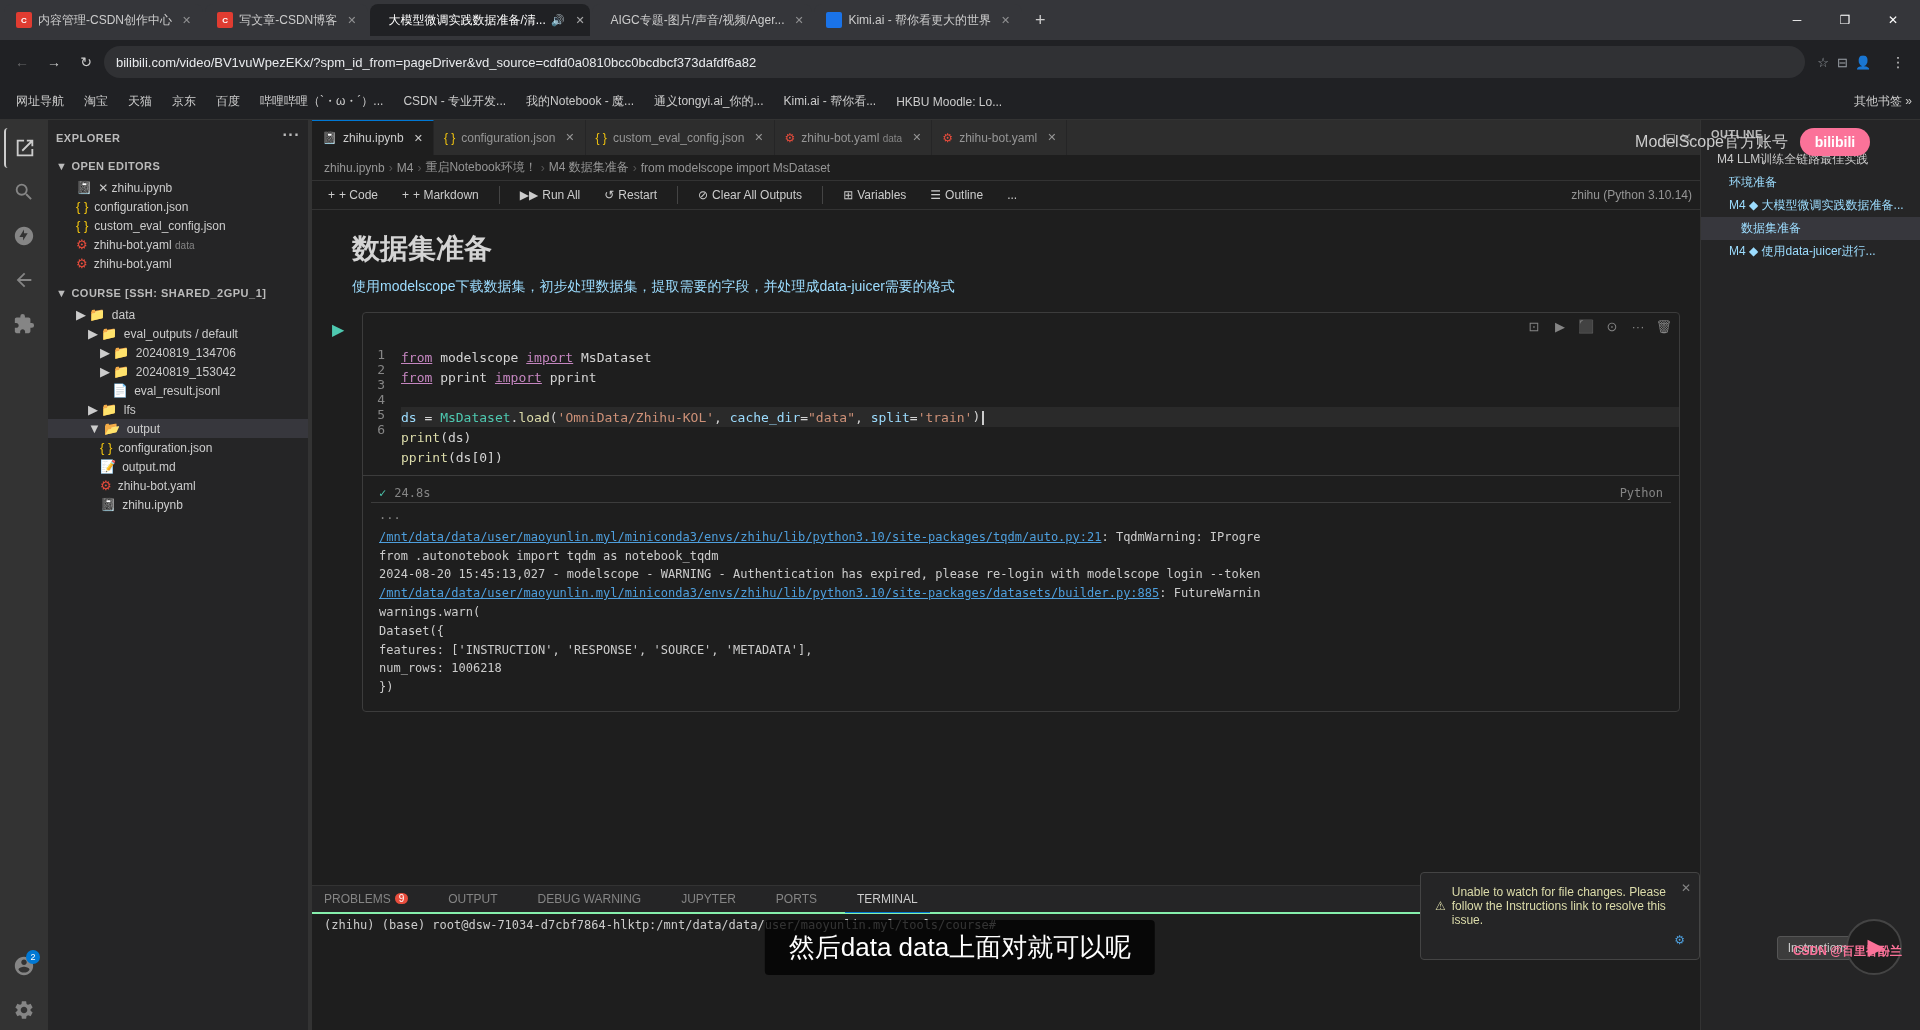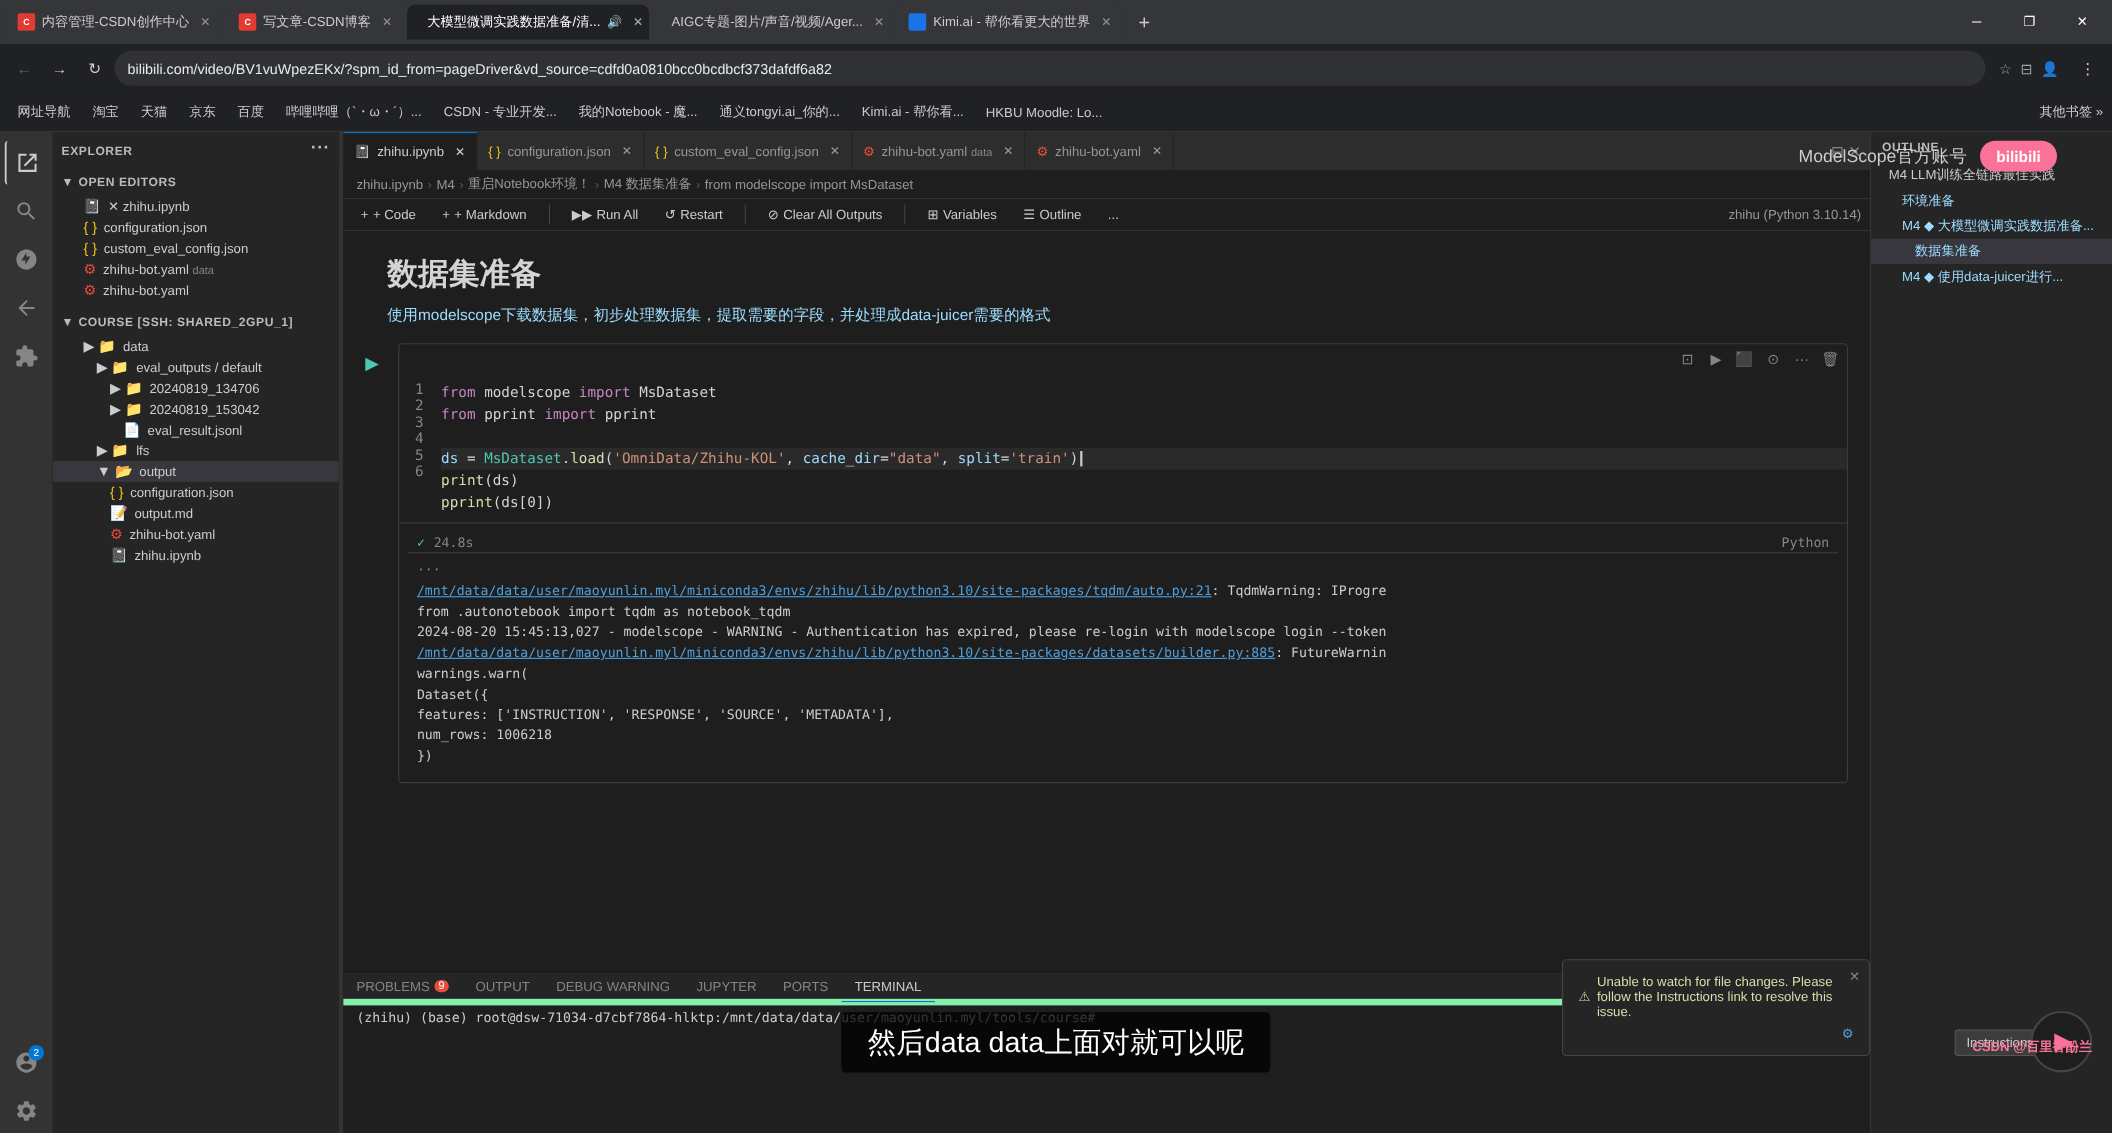--- a/index.html
+++ b/index.html
@@ -67,39 +67,39 @@
     .run-triangle { color: #4ec9b0; font-size: 16px; }
     .cell-body { flex: 1; border: 1px solid #3c3c3c; border-radius: 4px; background: #1e1e1e; }
     .cell-toolbar { display: flex; align-items: center; padding: 2px 4px; gap: 4px; justify-content: flex-end; }
     .cell-tool-icon { width: 22px; height: 22px; display: flex; align-items: center; justify-content: center; color: #858585; cursor: pointer; font-size: 13px; }
     .line-numbers { display: flex; flex-direction: column; padding: 8px 8px; color: #858585; font-size: 13px; font-family: 'Consolas', monospace; text-align: right; min-width: 30px; user-select: none; }
     .code-lines { flex: 1; padding: 8px 0 8px 8px; font-size: 13px; font-family: 'Consolas', monospace; }
     .code-line { height: 20px; white-space: pre; display: flex; align-items: center; }
     .code-inner { display: flex; }
 
     
-    .kw { color: #c586c0; }
+    .kw { color: #c586c0; text-decoration: underline; }
     .func { color: #dcdcaa; }
     .cls { color: #4ec9b0; }
     .str { color: #ce9178; }
     .param { color: #9cdcfe; }
     .nm { color: #9cdcfe; }
     .plain { color: #d4d4d4; }
     .cursor-line { background: #2a2a2a; }
 
     
     .cell-output { border-top: 1px solid #3c3c3c; padding: 8px; font-size: 12px; font-family: 'Consolas', monospace; color: #ccc; }
     .cell-status { display: flex; align-items: center; gap: 8px; padding: 2px 8px; font-size: 12px; color: #858585; }
     .cell-status .check { color: #4ec9b0; }
     .output-link { color: #4e9fdd; text-decoration: underline; cursor: pointer; }
     .output-line { padding: 1px 0; line-height: 1.4; }
 
     
     .bottom-panel { background: #1e1e1e; border-top: 1px solid #333; height: 145px; display: flex; flex-direction: column; }
-    .panel-tabs { display: flex; align-items: center; background: #252526; height: 28px; border-bottom: 6px solid #86efac; font-size: 12px; gap: 0; justify-content: center; }
+    .panel-tabs { display: flex; align-items: center; background: #252526; height: 28px; border-bottom: 2px solid #86efac; font-size: 12px; gap: 16px; justify-content: center; }
     .panel-tab { padding: 0 12px; height: 28px; display: flex; align-items: center; cursor: pointer; color: #858585; border-bottom: 1px solid transparent; }
     .panel-tab.active { color: #ccc; border-bottom-color: #0078d4; }
     .panel-tab .badge { background: #e74c3c; color: #fff; font-size: 10px; padding: 0 4px; border-radius: 8px; margin-left: 4px; }
     .panel-controls { margin-left: auto; display: flex; gap: 4px; padding: 0 8px; }
     .panel-ctrl-btn { width: 22px; height: 22px; display: flex; align-items: center; justify-content: center; color: #858585; cursor: pointer; font-size: 12px; }
     .terminal-content { flex: 1; padding: 4px 12px; font-size: 12px; font-family: 'Consolas', monospace; color: #ccc; overflow: hidden; }
 
     
     .outline-panel { width: 220px; background: #252526; border-left: 1px solid #333; font-size: 12px; overflow-y: auto; flex-shrink: 0; }
     .outline-header { padding: 8px 10px; color: #bbb; font-weight: 600; font-size: 11px; letter-spacing: 0.5px; }

